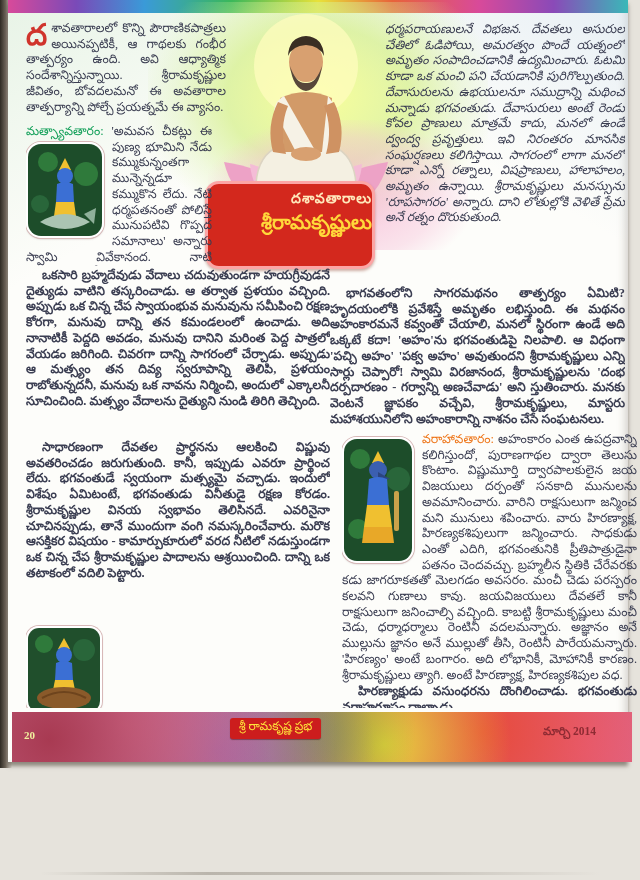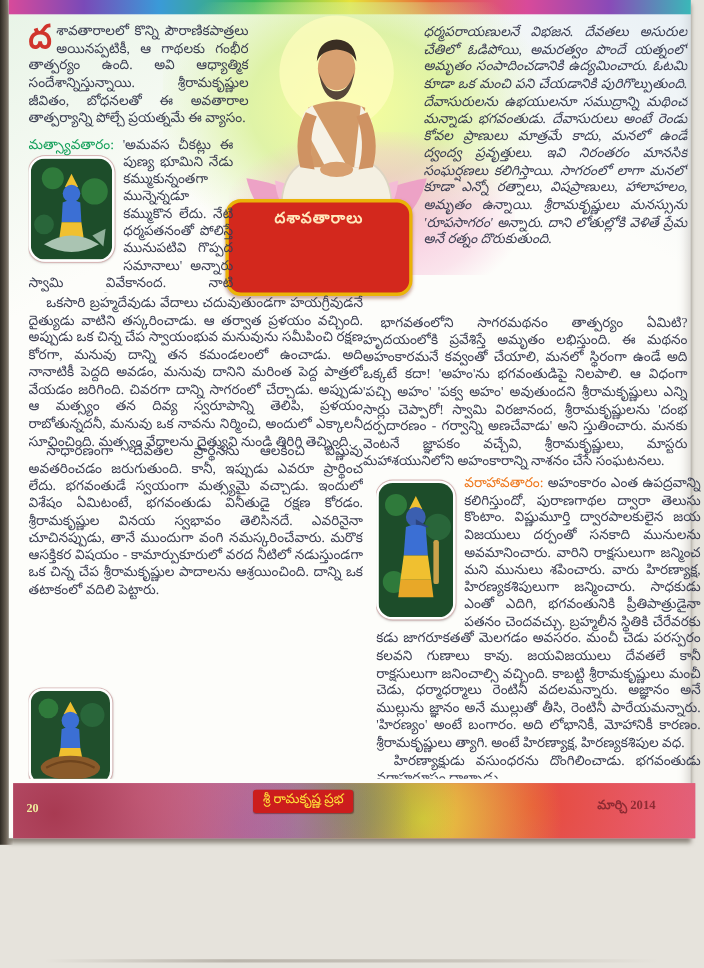--- a/index.html
+++ b/index.html
@@ -18,35 +18,35 @@
                   linear-gradient(210deg,rgba(210,226,240,.5) 0%,rgba(255,255,255,0) 22%);}
   .sparkle-band{position:absolute;left:0;top:0;width:620px;height:13px;
        background:linear-gradient(90deg,#d84a9a,#7a4ab8 11%,#3a9ad8 22%,#3ab85a 36%,#e8e23a 50%,#e8633a 62%,#d84a9a 76%,#8a4ab8 88%,#3ab8b8 100%);}
   .header-glow{position:absolute;left:140px;top:2px;width:340px;height:225px;
        background:radial-gradient(ellipse at 50% 42%,rgba(248,255,150,.95) 0%,rgba(214,240,140,.75) 38%,rgba(214,240,160,.3) 60%,rgba(255,255,255,0) 75%);}
   .lotus-glow{position:absolute;left:200px;top:120px;width:260px;height:130px;
        background:radial-gradient(ellipse at 50% 60%,rgba(246,180,210,.8) 0%,rgba(246,190,215,.4) 55%,rgba(255,255,255,0) 75%);}
   .rk{position:absolute;left:208px;top:4px;width:180px;height:220px;}
   
   .title-box{position:absolute;left:197px;top:181px;width:164px;height:82px;background:#d3281d;
-       border:3px solid #eab308;border-radius:14px;box-shadow:0 2px 3px rgba(140,60,40,.4);
-       text-align:center;color:#fff;}
+       border:3px solid #fca5a5;border-radius:14px;box-shadow:0 2px 3px rgba(140,60,40,.4);
+       text-align:right;color:#fff;}
   .title-box .t1{margin-top:7px;font-size:14px;letter-spacing:1px;color:#ffe9bc;font-weight:bold;}
   .title-box .t2{font-size:20px;line-height:24px;color:#ffd83a;font-weight:bold;}
   .title-box .t3{font-size:10.5px;color:#fff3dd;margin-top:2px;}
   
   .tb{position:absolute;font-size:12.4px;line-height:15.7px;color:#3b3e52;text-align:justify;overflow:hidden;}
   .dropcap{float:left;font-size:30px;line-height:26px;font-weight:bold;color:#d0342c;margin:1px 4px 0 0;}
   .h{font-weight:normal;}
   .h.green{color:#14a05a;}
   .h.orange{color:#ee7518;}
   .float-sp{float:left;width:0;}
   .avatar{float:left;clear:left;margin:2px 8px 3px 0;border-radius:15px;overflow:hidden;
        border:2px solid #fff;box-shadow:0 0 0 1px #d8b8b8, 0 1px 2px rgba(100,80,80,.4);display:block;}
-  .indent{text-indent:16px;display:inline-block;text-indent:16px;}
+  .indent{text-indent:16px;display:inline-block;text-indent:16px;font-weight:bold;}
   .pbreak{display:block;height:1px;}
   
   .footer-band{position:absolute;left:4px;top:712px;width:620px;height:50px;background:#c06a8a;
        background-image:
          radial-gradient(circle at 6% 55%,#a83a52 0%,rgba(168,58,82,0) 38%),
          radial-gradient(circle at 18% 25%,#e88bb0 0%,rgba(232,139,176,0) 42%),
          radial-gradient(circle at 33% 75%,#7a5aa8 0%,rgba(122,90,168,0) 38%),
          radial-gradient(circle at 47% 35%,#8aa03a 0%,rgba(138,160,58,0) 34%),
          radial-gradient(circle at 60% 65%,#e8d43a 0%,rgba(232,212,58,0) 34%),
          radial-gradient(circle at 76% 40%,#e84a3a 0%,rgba(232,74,58,0) 46%),
@@ -89,24 +89,25 @@
     <path d="M118,98 Q130,122 123,148 L110,150 Q117,124 108,102 Z" fill="#cf9262"></path>
     <ellipse cx="90" cy="150" rx="15" ry="7" fill="#d8a070"></ellipse>
 
     <ellipse cx="90" cy="58" rx="17" ry="20" fill="#d8a070"></ellipse>
     <path d="M72,52 Q73,33 90,32 Q107,33 108,52 Q104,42 90,41 Q76,42 72,52 Z" fill="#3a2e23"></path>
     <path d="M74,62 Q77,85 90,87 Q103,85 106,62 Q100,80 90,79 Q80,80 74,62 Z" fill="#57473a"></path>
   </svg>
 
   <div class="title-box">
     <div class="t1">దశావతారాలు</div>
+    <div class="t2">శ్రీరామకృష్ణులు</div>
   </div>
 
   <div class="tb" style="left:18px;top:21px;width:200px;height:102px;">
-    <span class="dropcap">ద</span><span>శావతారాలలో కొన్ని పౌరాణికపాత్రలు అయినప్పటికీ, ఆ గాథలకు గంభీర తాత్పర్యం ఉంది. అవి ఆధ్యాత్మిక సందేశాన్నిస్తున్నాయి. శ్రీరామకృష్ణుల జీవితం, బోధనలతో ఈ అవతారాల తాత్పర్యాన్ని పోల్చే ప్రయత్నమే ఈ వ్యాసం.</span>
+    <span class="dropcap">ద</span><span>శావతారాలలో కొన్ని పౌరాణికపాత్రలు అయినప్పటికీ, ఆ గాథలకు గంభీర తాత్పర్యం ఉంది. అవి ఆధ్యాత్మిక సందేశాన్నిస్తున్నాయి. శ్రీరామకృష్ణుల జీవితం, బోవదలమనో ఈ అవతారాల తాత్పర్యాన్ని పోల్చే ప్రయత్నమే ఈ వ్యాసం.</span>
   </div>
 
   <div class="tb" style="left:18px;top:124px;width:186px;height:142px;">
     <span class="float-sp" style="height:16px"></span>
     <span class="avatar" style="width:74px;height:92px;">
       <svg viewBox="0 0 74 92" width="74" height="92" aria-hidden="true">
         <rect width="74" height="92" fill="#1d4d2a"></rect>
         <rect width="74" height="92" fill="url(#)" opacity="0"></rect>
         <circle cx="20" cy="18" r="10" fill="#2f7a3b"></circle>
           <circle cx="58" cy="30" r="12" fill="#2f7a3b"></circle>
@@ -120,21 +121,21 @@
       </svg>
     </span>
     <span class="h green">మత్స్యావతారం:</span>
     <span>'అమవస చీకట్లు ఈ పుణ్య భూమిని నేడు కమ్ముకున్నంతగా మున్నెన్నడూ కమ్ముకొన లేదు. నేటి ధర్మపతనంతో పోలిస్తే మునుపటివి గొప్పద సమానాలు' అన్నారు స్వామి వివేకానంద. నాటి ప్రళయకాలంలో భగవంతుడు మత్స్యావతారం ఎత్తగా, నేడు శ్రీరామకృష్ణులుగా అవతరించారు.</span>
   </div>
 
   <div class="tb" style="left:18px;top:268px;width:304px;height:158px;">
     <span class="indent">ఒకసారి బ్రహ్మదేవుడు వేదాలు చదువుతుండగా హయగ్రీవుడనే దైత్యుడు వాటిని తస్కరించాడు. ఆ తర్వాత ప్రళయం వచ్చింది. అప్పుడు ఒక చిన్న చేప స్వాయంభువ మనువును సమీపించి రక్షణ కోరగా, మనువు దాన్ని తన కమండలంలో ఉంచాడు. అది నానాటికీ పెద్దది అవడం, మనువు దానిని మరింత పెద్ద పాత్రలో వేయడం జరిగింది. చివరగా దాన్ని సాగరంలో చేర్చాడు. అప్పుడు ఆ మత్స్యం తన దివ్య స్వరూపాన్ని తెలిపి, ప్రళయం రాబోతున్నదనీ, మనువు ఒక నావను నిర్మించి, అందులో ఎక్కాలనీ సూచించింది. మత్స్యం వేదాలను దైత్యుని నుండి తిరిగి తెచ్చింది.</span>
   </div>
 
-  <div class="tb" style="left:18px;top:403px;width:304px;height:148px;">
+  <div class="tb" style="left:18px;top:440px;width:304px;height:148px;">
     <span class="indent">సాధారణంగా దేవతల ప్రార్థనను ఆలకించి విష్ణువు అవతరించడం జరుగుతుంది. కానీ, ఇప్పుడు ఎవరూ ప్రార్థించ లేదు. భగవంతుడే స్వయంగా మత్స్యమై వచ్చాడు. ఇందులో విశేషం ఏమిటంటే, భగవంతుడు వినీతుడై రక్షణ కోరడం. శ్రీరామకృష్ణుల వినయ స్వభావం తెలిసినదే. ఎవరినైనా చూచినప్పుడు, తానే ముందుగా వంగి నమస్కరించేవారు. మరొక ఆసక్తికర విషయం - కామార్పుకూరులో వరద నీటిలో నడుస్తుండగా ఒక చిన్న చేప శ్రీరామకృష్ణుల పాదాలను ఆశ్రయించింది. దాన్ని ఒక తటాకంలో వదిలి పెట్టారు.</span>
   </div>
 
   <div class="tb" style="left:18px;top:578px;width:304px;height:130px;">
     <span class="float-sp" style="height:46px"></span>
     <span class="avatar" style="width:72px;height:84px;border-radius:13px;">
       <svg viewBox="0 0 72 84" width="72" height="84" aria-hidden="true">
         <rect width="72" height="84" fill="#204f2c"></rect>
         <circle cx="16" cy="16" r="9" fill="#2f7a3b"></circle>
           <circle cx="56" cy="22" r="11" fill="#29663a"></circle>

